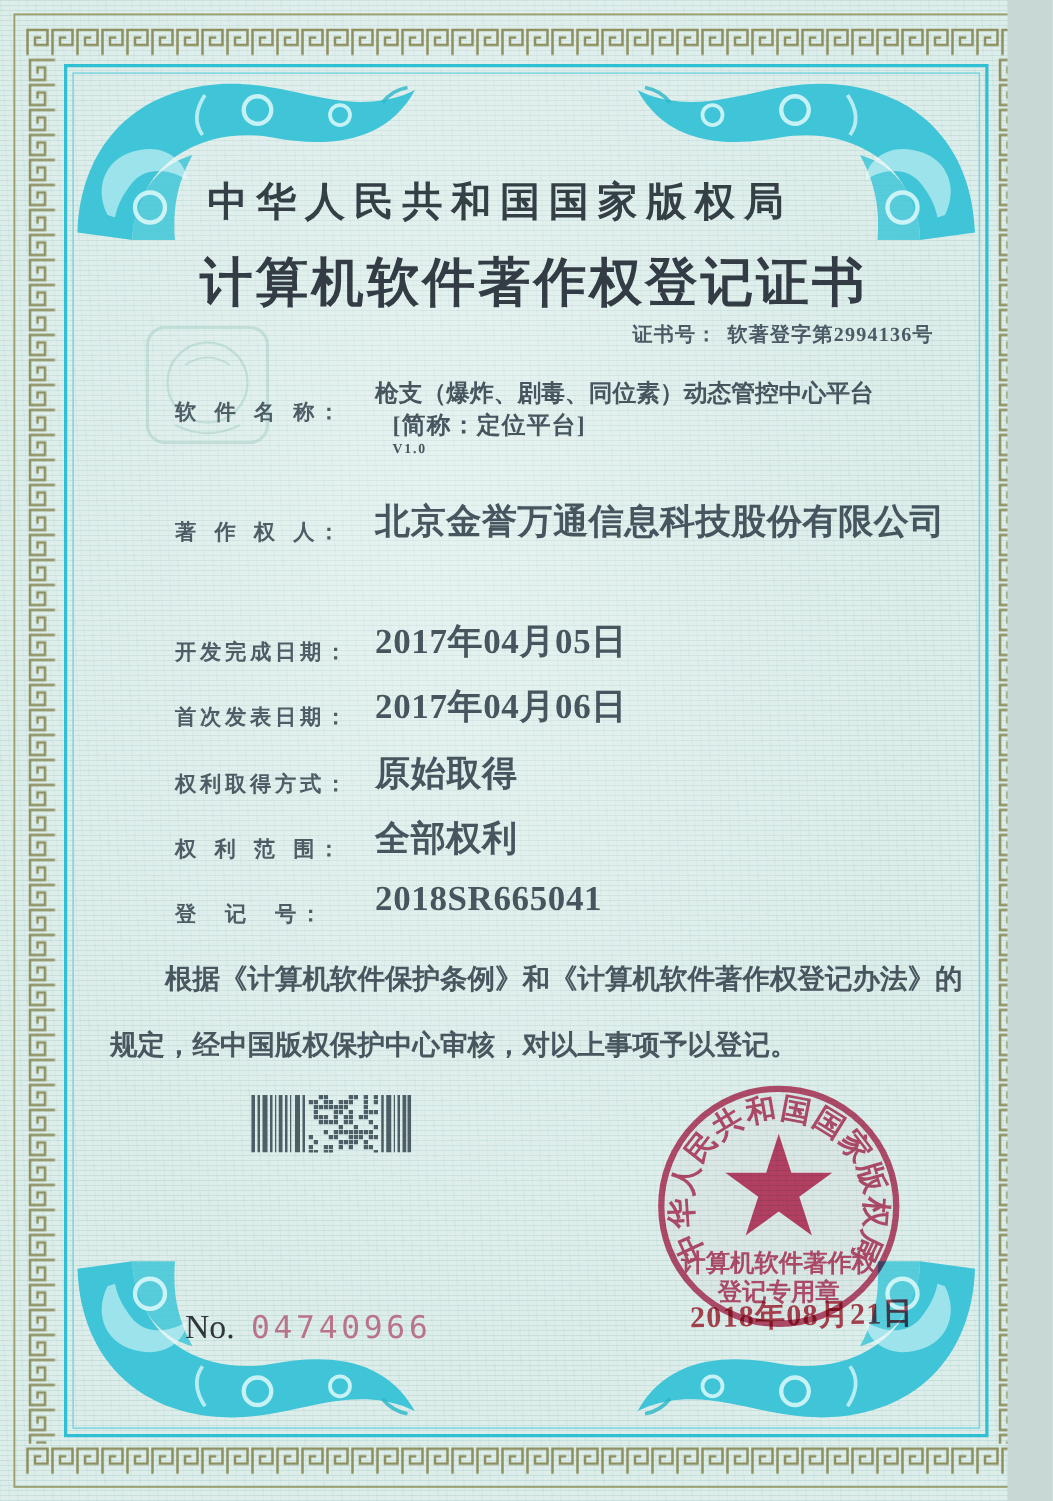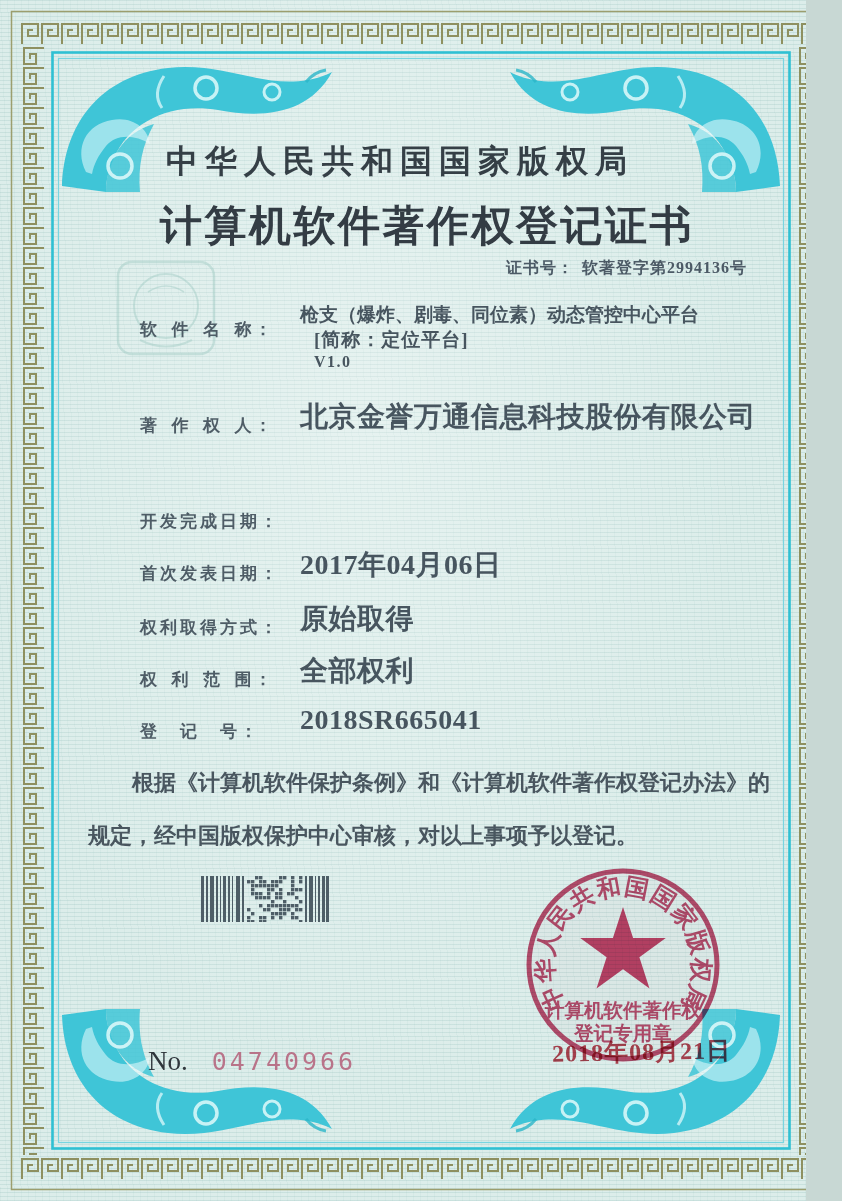--- a/index.html
+++ b/index.html
@@ -37,35 +37,35 @@
   }
   .fvalue{
     position:absolute; left:160px; top:0; font-size:28px; font-weight:600;
     letter-spacing:0.5px; color:#47555f; white-space:nowrap;
   }
   .v19{font-size:19px; letter-spacing:0;}
   .subline{
     position:absolute; z-index:2; left:298px; font-size:19px; font-weight:600;
     color:#47555f; letter-spacing:1px;margin-left:16px;
   }
-  .subsmall{font-size:16px; letter-spacing:1.5px;}
+  .subsmall{font-size:11px; letter-spacing:1.5px;}
   .stline{
     position:absolute; z-index:2; font-size:22px; font-weight:700;
     color:#49565f; letter-spacing:0; white-space:nowrap;
   }
   .barcode{position:absolute; z-index:2; left:201px; top:876px;}
   .seal{z-index:3; mix-blend-mode:multiply; opacity:0.93;}
   .sealdate{
     position:absolute; z-index:4; left:552px; top:1036px;
     font-size:24px; font-weight:700; color:#c04553; letter-spacing:1px;
     transform:rotate(-1.2deg); mix-blend-mode:multiply;
   }
   .serial{
     position:absolute; z-index:2; left:148px; top:1046px;
-    display:flex; align-items:baseline; gap:24px;
+    display:flex; align-items:baseline; gap:13px;
   }
   .serial .no{font-size:27px; color:#2f363c; font-family:"Liberation Serif","DejaVu Serif",serif;}
   .serial .digits{
     font-size:25px; color:#b4607a; letter-spacing:3px; opacity:0.85;
     font-family:"DejaVu Sans Mono","Liberation Mono",monospace;
   }
   .sealtext{font-family:"Liberation Serif","DejaVu Serif",serif;}
 </style>
 </head>
 <body>
@@ -148,20 +148,21 @@
   <div class="subline" style="top:327px">[简称：定位平台]</div>
   <div class="subline subsmall" style="top:353px">V1.0</div>
 
   <div class="frow" style="top:398px">
     <span class="flabel">著 作 权 人：</span>
     <span class="fvalue">北京金誉万通信息科技股份有限公司</span>
   </div>
 
   <div class="frow" style="top:494px">
     <span class="flabel">开发完成日期：</span>
+    <span class="fvalue">2017年04月05日</span>
   </div>
 
   <div class="frow" style="top:546px">
     <span class="flabel">首次发表日期：</span>
     <span class="fvalue">2017年04月06日</span>
   </div>
 
   <div class="frow" style="top:600px">
     <span class="flabel">权利取得方式：</span>
     <span class="fvalue">原始取得</span>

